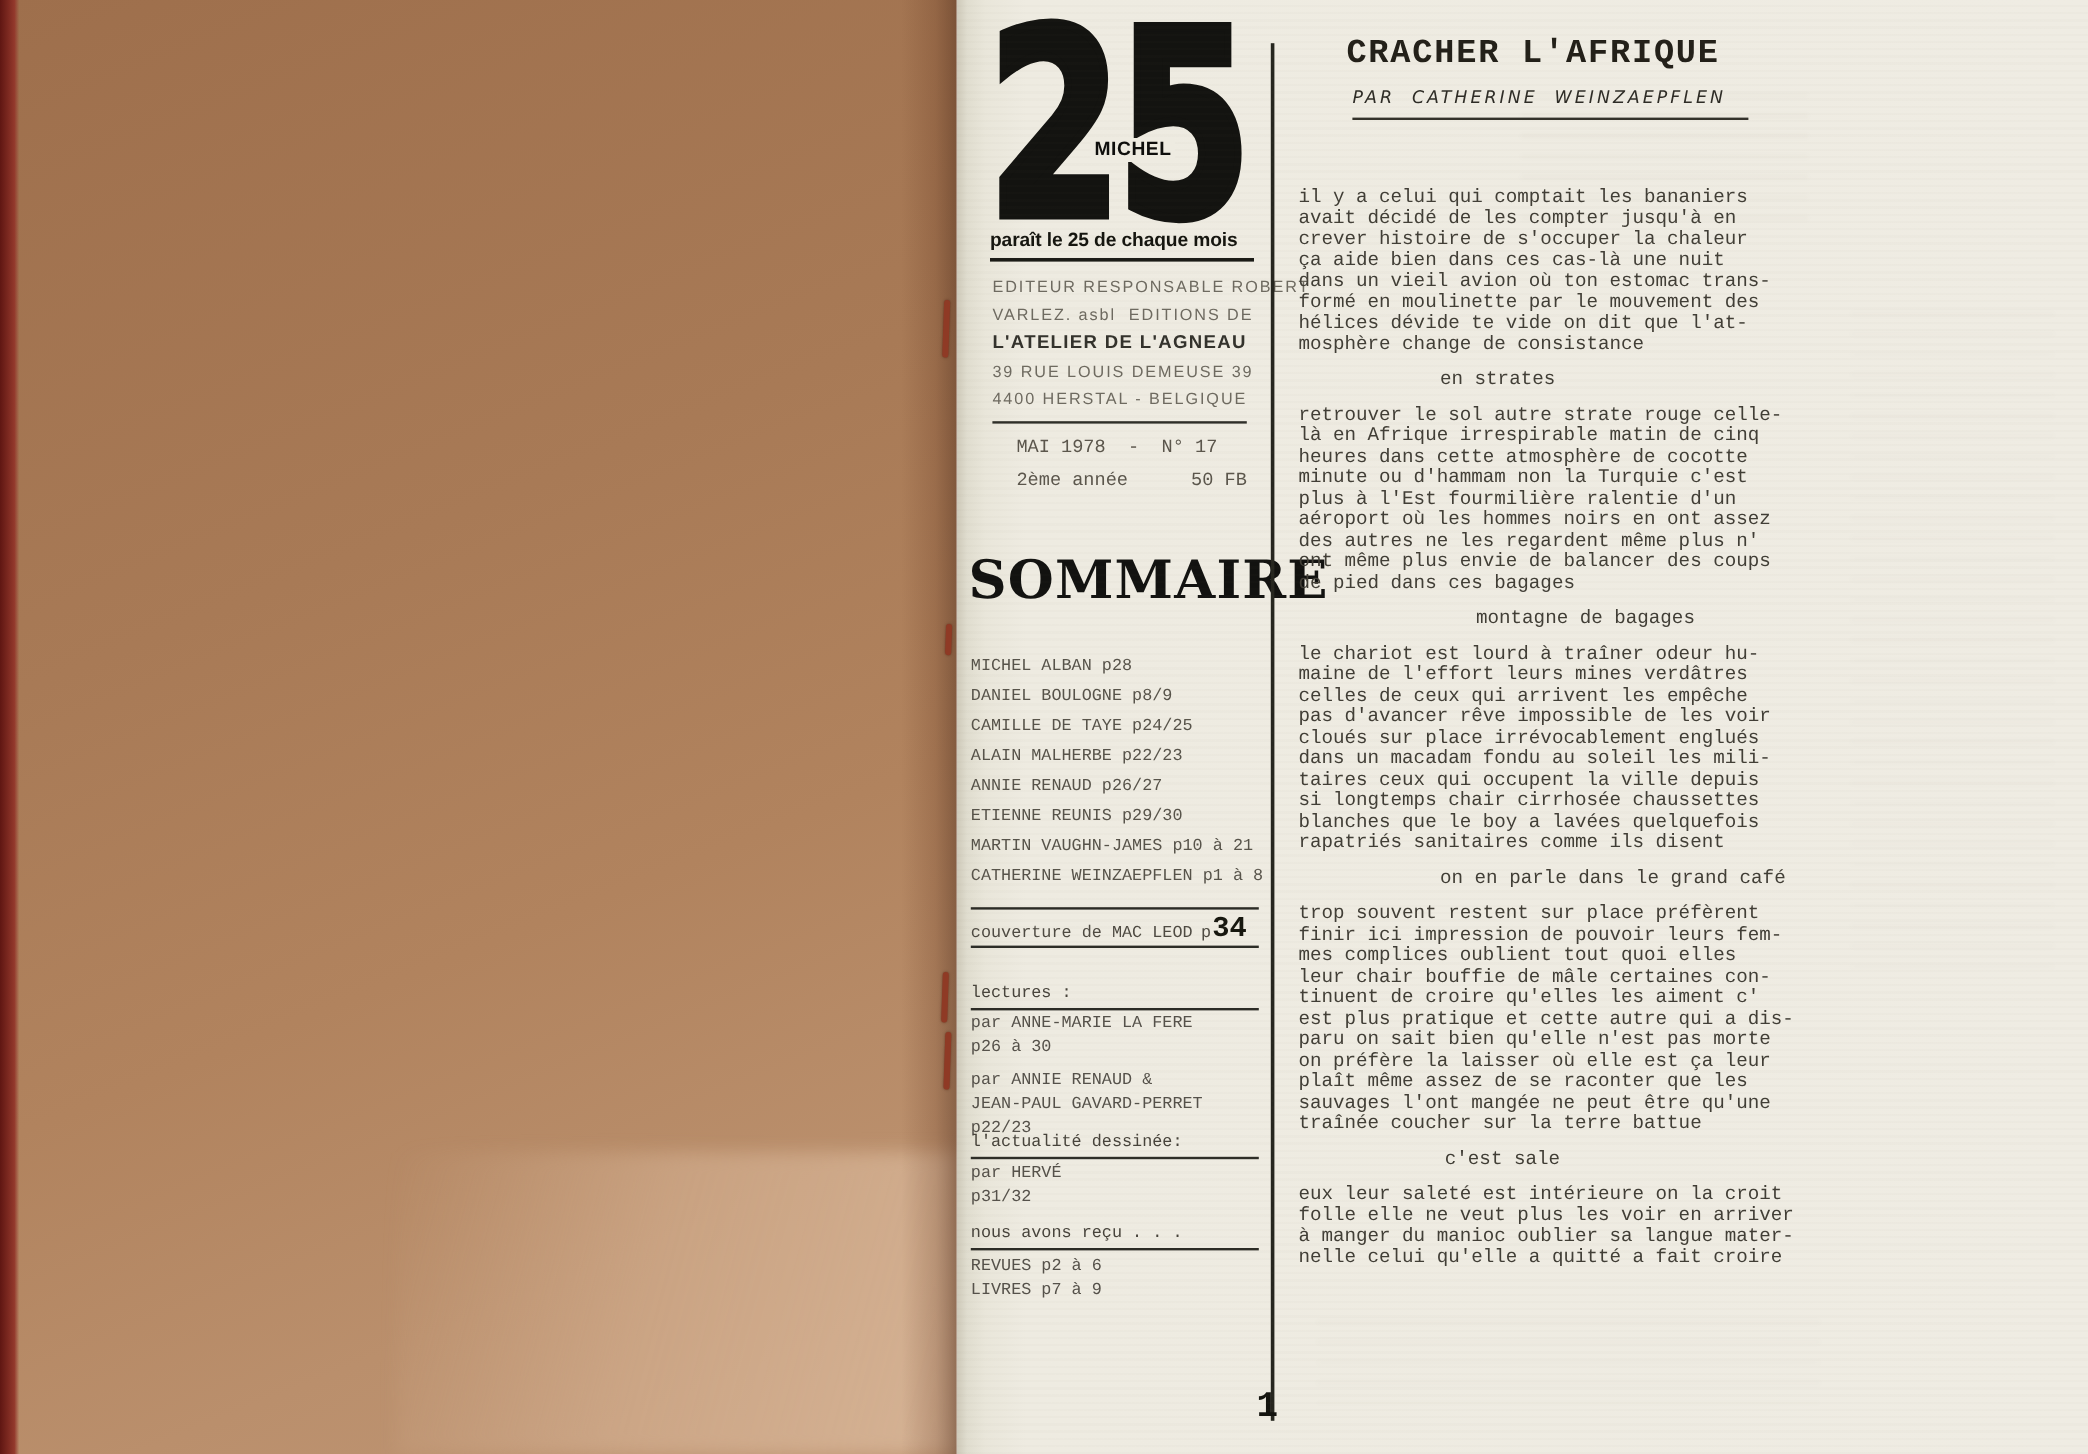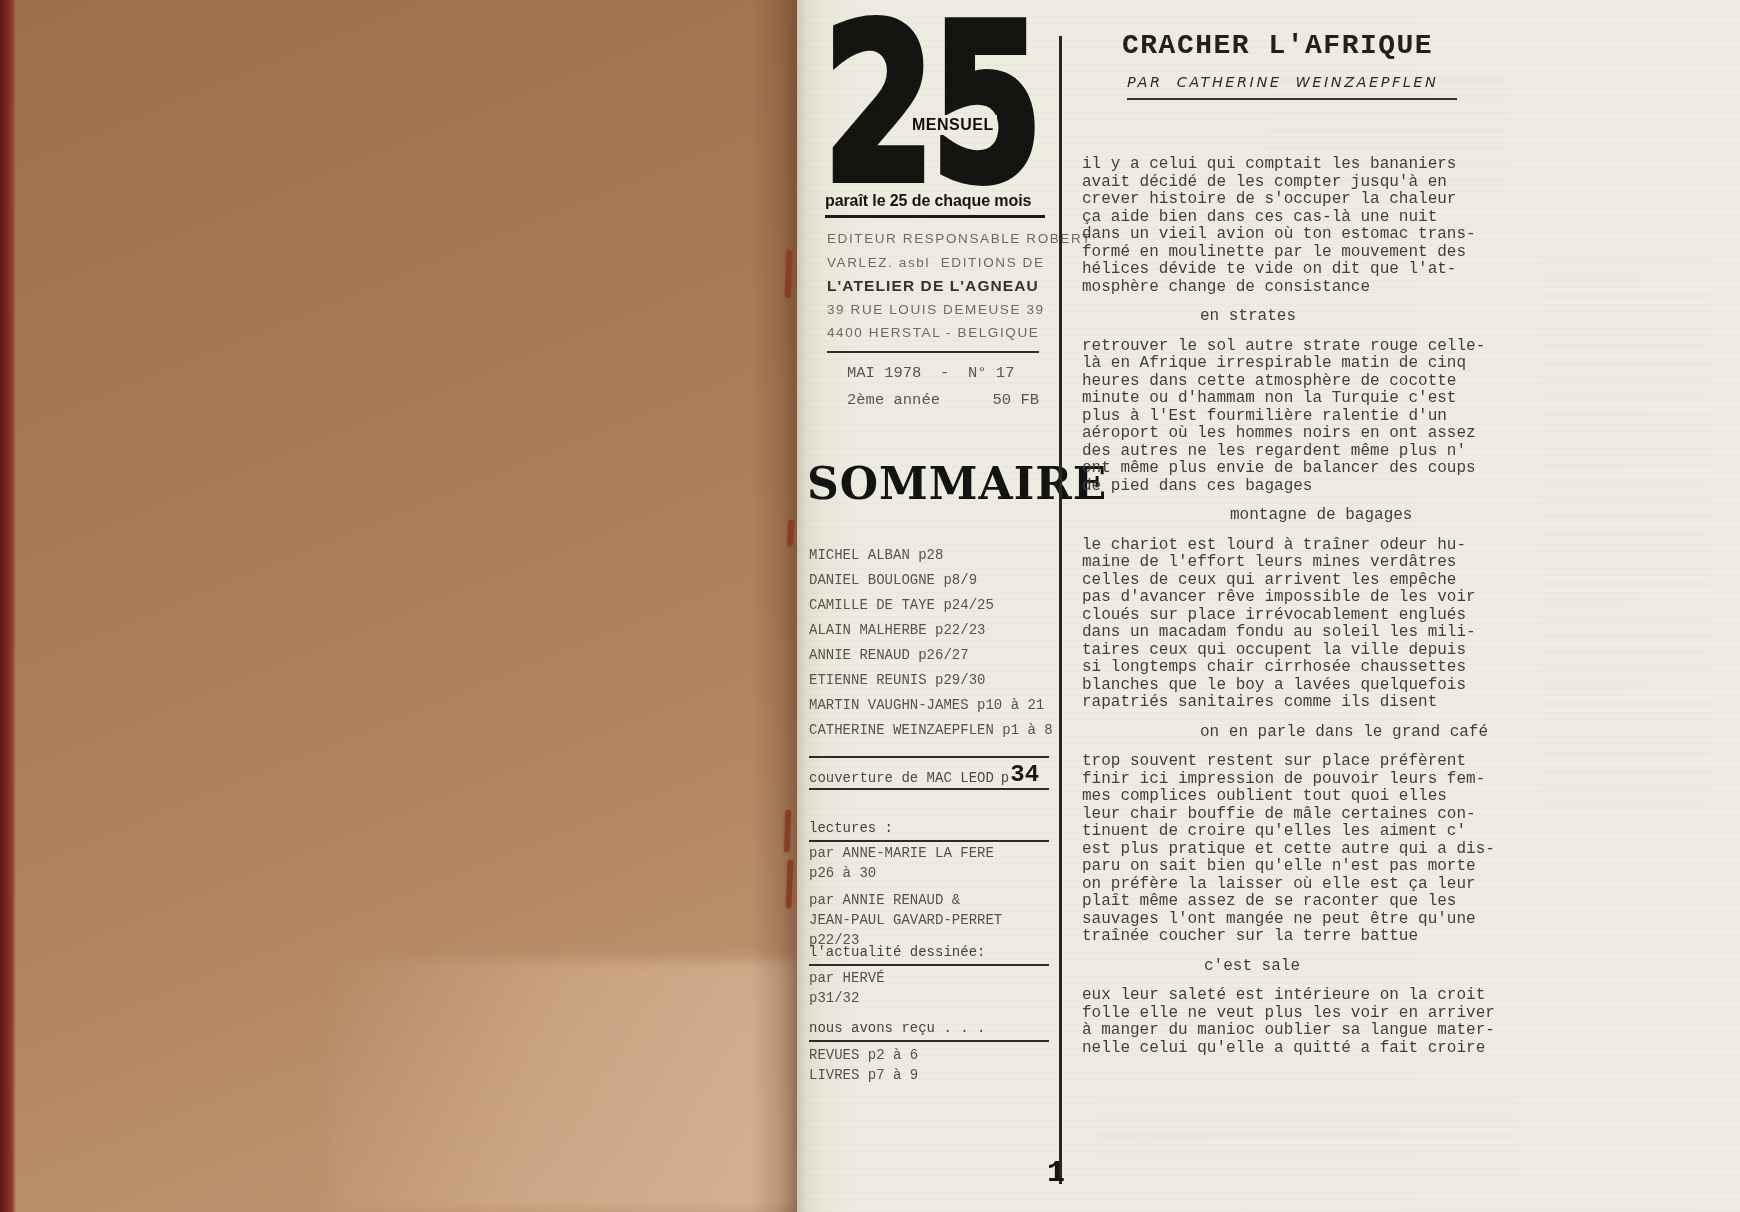--- a/index.html
+++ b/index.html
@@ -171,21 +171,21 @@
     <span class="stitch st4"></span>
   </div>
 
   <div class="paper">
     <div class="ghost g1"></div>
     <div class="ghost g2"></div>
     <div class="ghost g3"></div>
 
     <div class="logo">
       <div class="logo-digits">25</div>
-      <div class="logo-label">MENSUEL</div>
+      <div class="logo-label">MICHEL</div>
     </div>
     <div class="tagline">paraît le 25 de chaque mois</div>
 
     <div class="publisher">
       <div class="pub-line">EDITEUR RESPONSABLE ROBERT</div>
       <div class="pub-line">VARLEZ. asbl  EDITIONS DE</div>
       <div class="pub-line pub-bold">L'ATELIER DE L'AGNEAU</div>
       <div class="pub-line">39 RUE LOUIS DEMEUSE 39</div>
       <div class="pub-line">4400 HERSTAL - BELGIQUE</div>
     </div>

